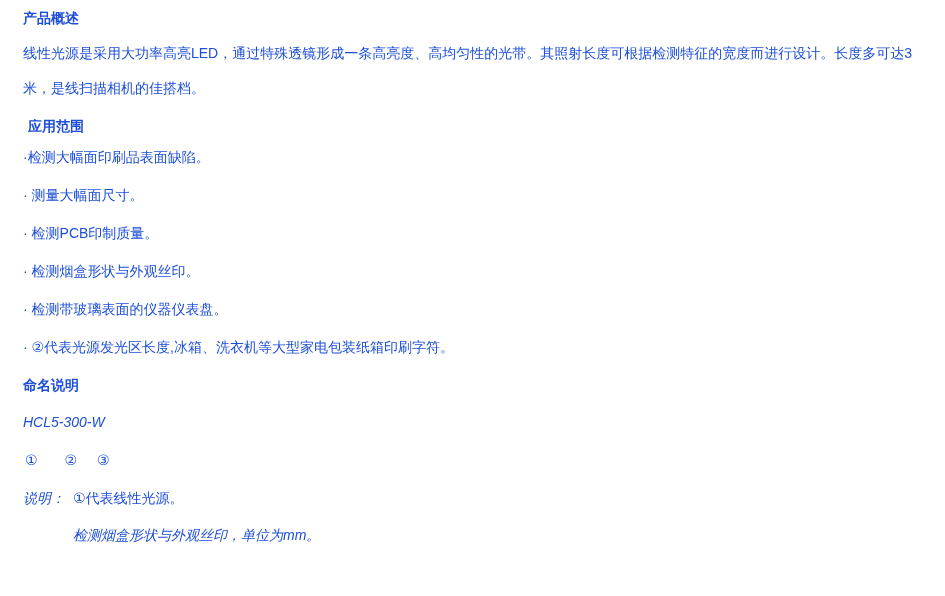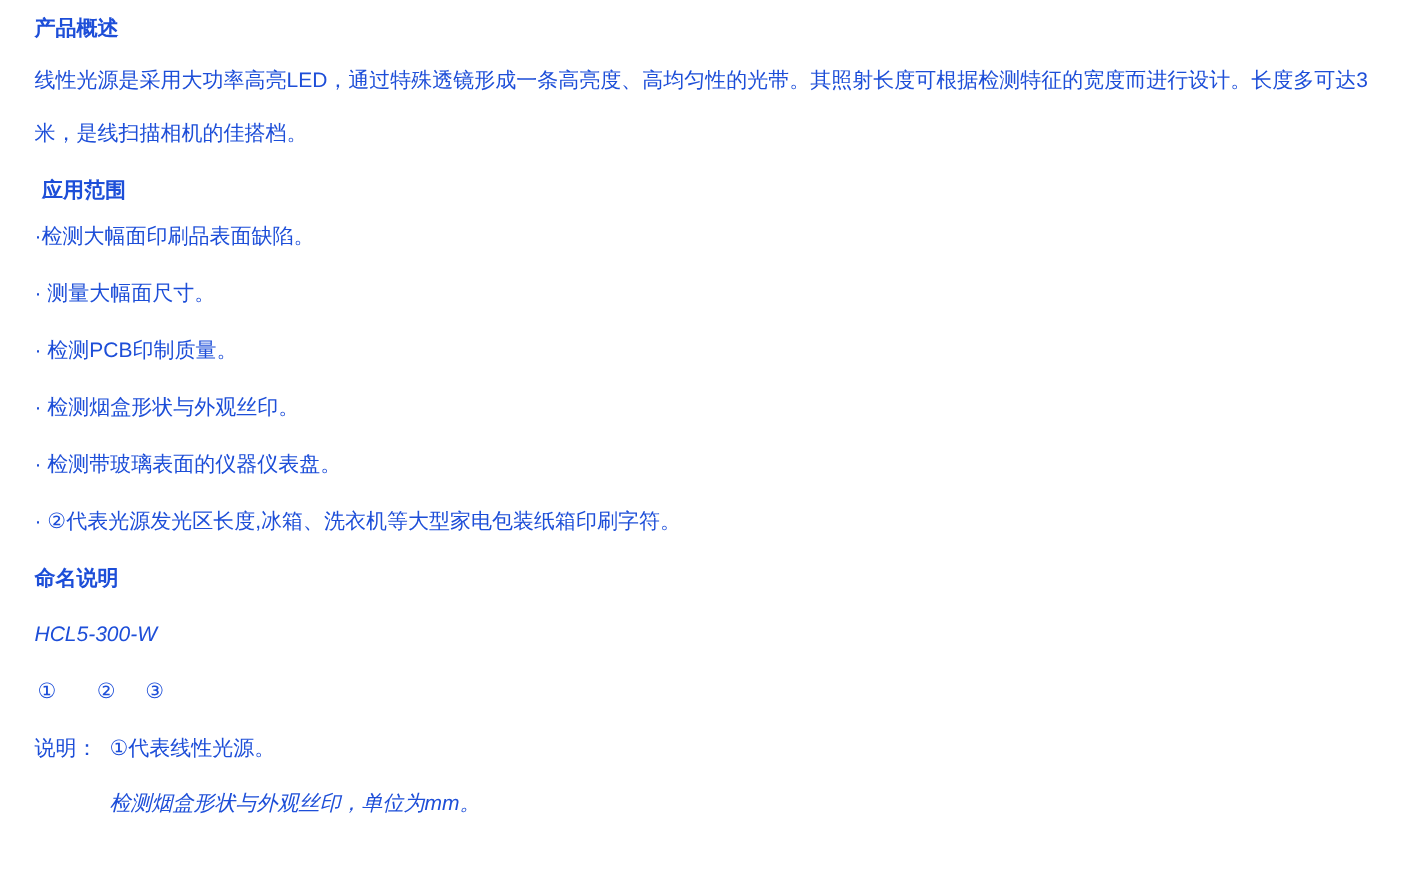--- a/index.html
+++ b/index.html
@@ -27,21 +27,21 @@
   }
   .first   { margin-top: 0; }
   .h       { font-weight: bold; }
   .indent5 { padding-left: 5px; }
   .para    { margin-top: 15px; }
   .item1   { margin-top: 11px; }
   .mt17    { margin-top: 17px; font-style: italic; }
   .marks span { display: inline-block; margin-left: 2px; }
   .marks span.gap-wide  { margin-right: 21px; }
   .marks span.gap-mid   { margin-right: 14px; }
-  .notes-label { margin-right: 8px; }
+  .notes-label { margin-right: 8px; font-style: italic; }
   .note-indent { padding-left: 50px; }
 </style>
 </head>
 <body>
 
 <div class="doc">
 
   <div class="line h first">产品概述</div>
 
   <div class="line para">线性光源是采用大功率高亮LED，通过特殊透镜形成一条高亮度、高均匀性的光带。其照射长度可根据检测特征的宽度而进行设计。长度多可达3</div>

